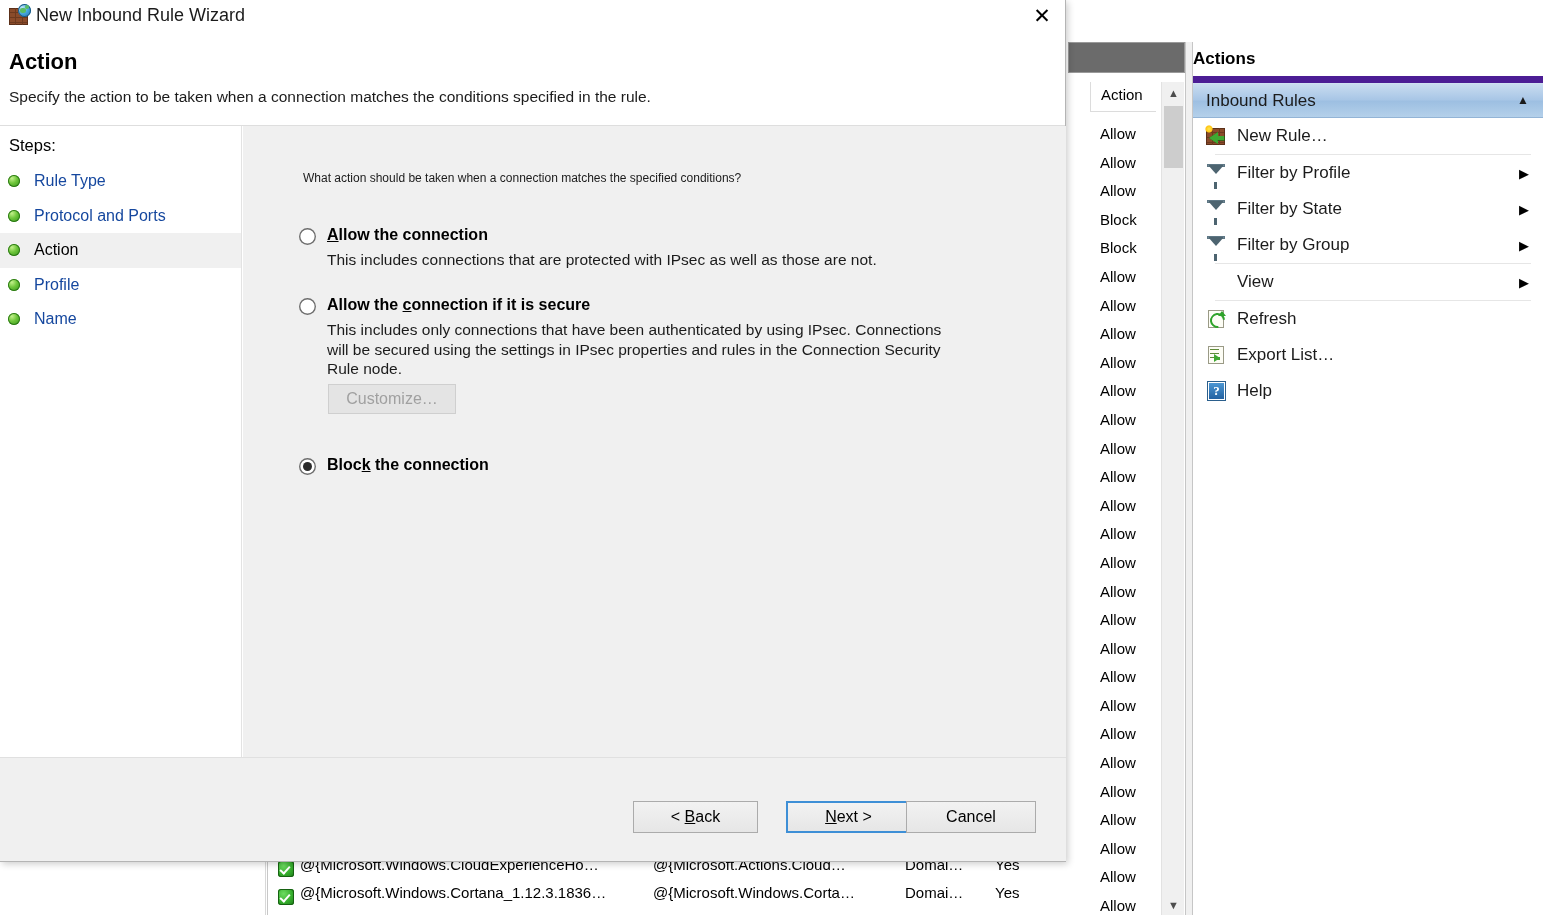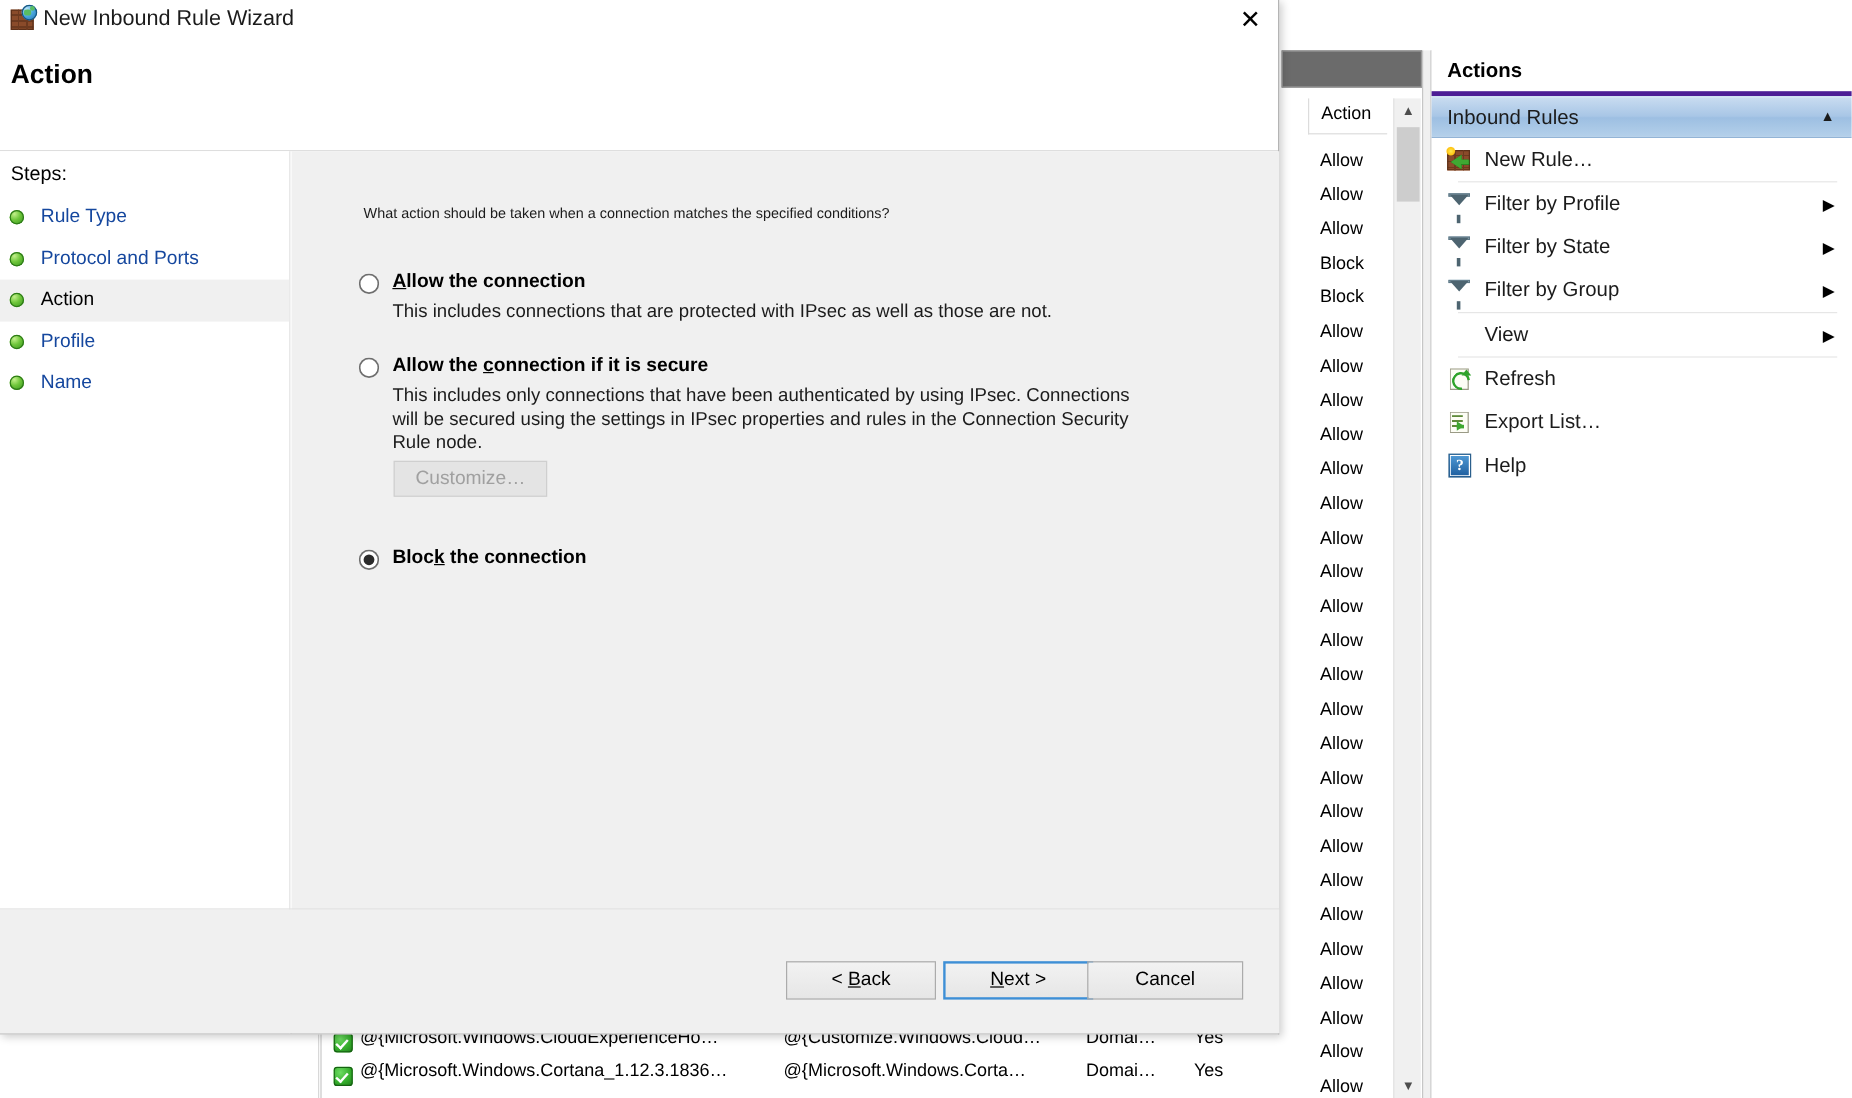--- a/index.html
+++ b/index.html
@@ -137,25 +137,24 @@
   
   #actions-pane {
     position: absolute;
     left: 1193px; top: 42px;
     width: 350px; height: 873px;
     background: #ffffff;
   }
   .actions-title {
     height: 34px;
     line-height: 34px;
-    padding-left: 13px;
     font-size: 17px;
     font-weight: bold;
     color: #000;
-    border-bottom: 4px solid #4c1d95;
+    border-bottom: 7px solid #4c1d95;
   }
   .actions-group-header {
     position: relative;
     height: 33px;
     line-height: 33px;
     padding-left: 13px;
     font-size: 17px;
     color: #1b1b1b;
     background: linear-gradient(to bottom, #c9dcf0 0%, #a8c6e6 48%, #9dbfe2 52%, #b4d0ea 100%);
     border-top: 1px solid #cfe0f2;
@@ -542,21 +541,21 @@
     left: 0; top: 758px;
     width: 1066px; height: 103px;
     background: #f0f0f0;
   }
   .footer .btn {
     position: absolute;
     top: 43px;
     width: 125px; height: 32px;
     line-height: 30px;
   }
-  .footer .btn-back { left: 655px; text-align: center; }
+  .footer .btn-back { left: 633px; text-align: center; }
   .footer .btn-next {
     left: 786px;
     border: 2px solid #3e8fd6;
     line-height: 28px;
   }
   .footer .btn-cancel { left: 906px; width: 130px; }
   u { text-decoration: underline; }
 </style>
 </head>
 <body>
@@ -564,21 +563,21 @@
 <div id="console-background">
 
   <div class="console-left-strip"></div>
   <div class="console-dark-bar"></div>
 
   <div class="list-pane">
     <div id="bg-rule-rows">
         <div class="rule-row" style="left: 0px; top: 776px; width: 893px;">
           <span class="chk"></span>
           <span class="c-name">@{Microsoft.Windows.CloudExperienceHo…</span>
-          <span class="c-group">@{Customize.Windows.Cloud…</span>
+          <span class="c-group">@{Microsoft.Actions.Cloud…</span>
           <span class="c-profile">Domai…</span>
           <span class="c-enabled">Yes</span>
         </div>
         <div class="rule-row" style="left: 0px; top: 804px; width: 893px;">
           <span class="chk"></span>
           <span class="c-name">@{Microsoft.Windows.Cortana_1.12.3.1836…</span>
           <span class="c-group">@{Microsoft.Windows.Corta…</span>
           <span class="c-profile">Domai…</span>
           <span class="c-enabled">Yes</span>
         </div>
@@ -704,20 +703,21 @@
     <div class="tb-icon">
       <span class="brick"></span>
         <span class="globe"></span>
     </div>
     <div class="tb-text">New Inbound Rule Wizard</div>
     <div class="tb-close">✕</div>
   </div>
 
   <div class="header-zone">
     <div class="h-title">Action</div>
+    <div class="h-sub">Specify the action to be taken when a connection matches the conditions specified in the rule.</div>
   </div>
   <div class="header-rule"></div>
 
   <div class="steps-pane">
     <div class="steps-title">Steps:</div>
     <div id="steps-list">
         <div class="step-item">
           <span class="step-bullet"></span>
           <span>Rule Type</span>
         </div>

